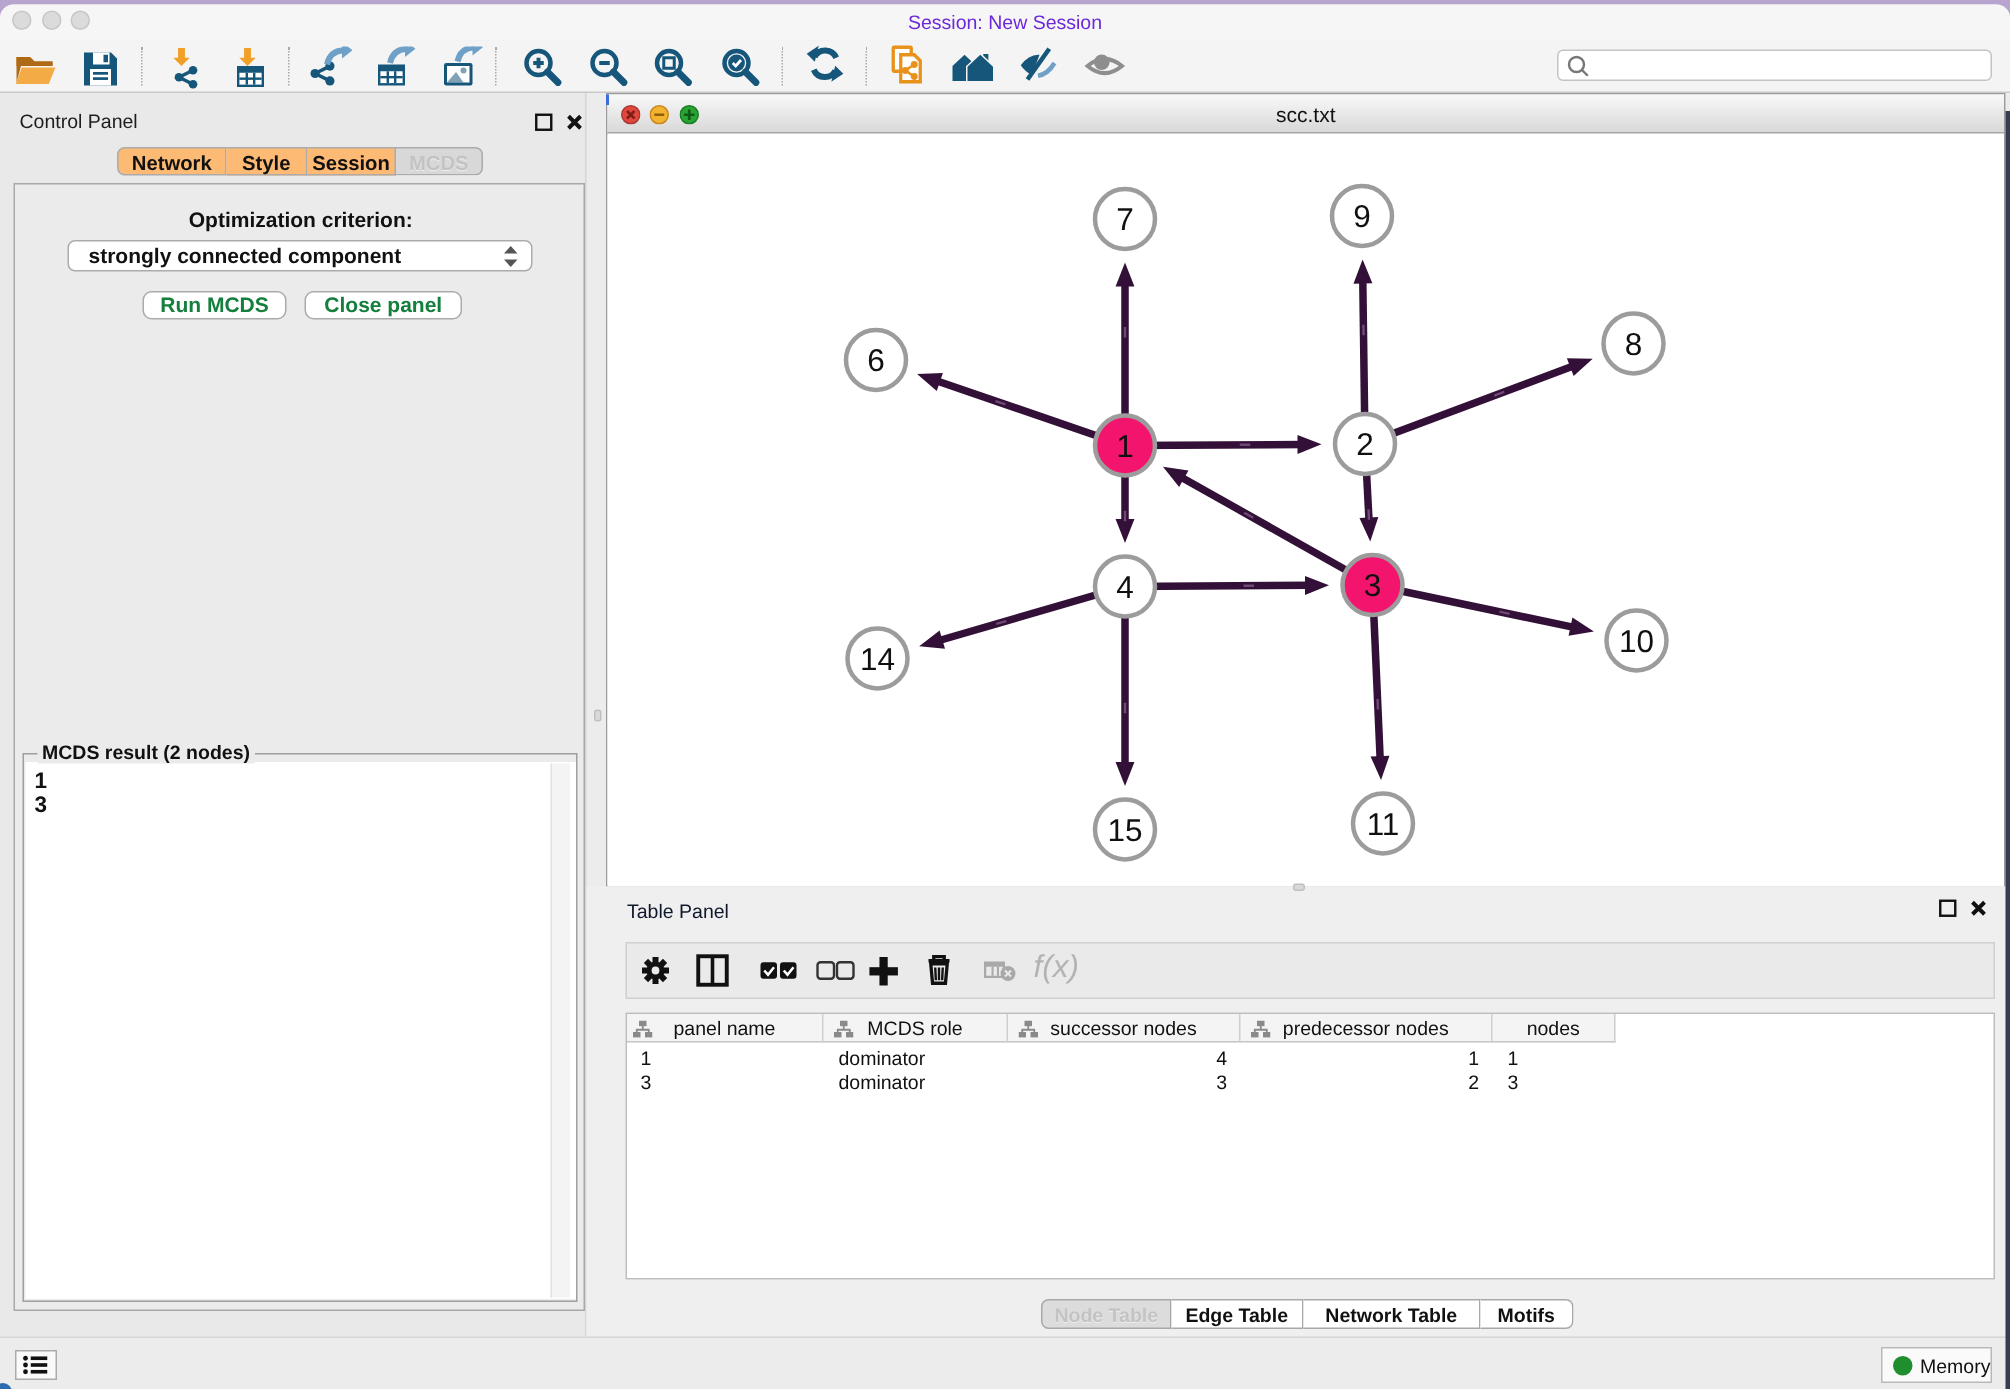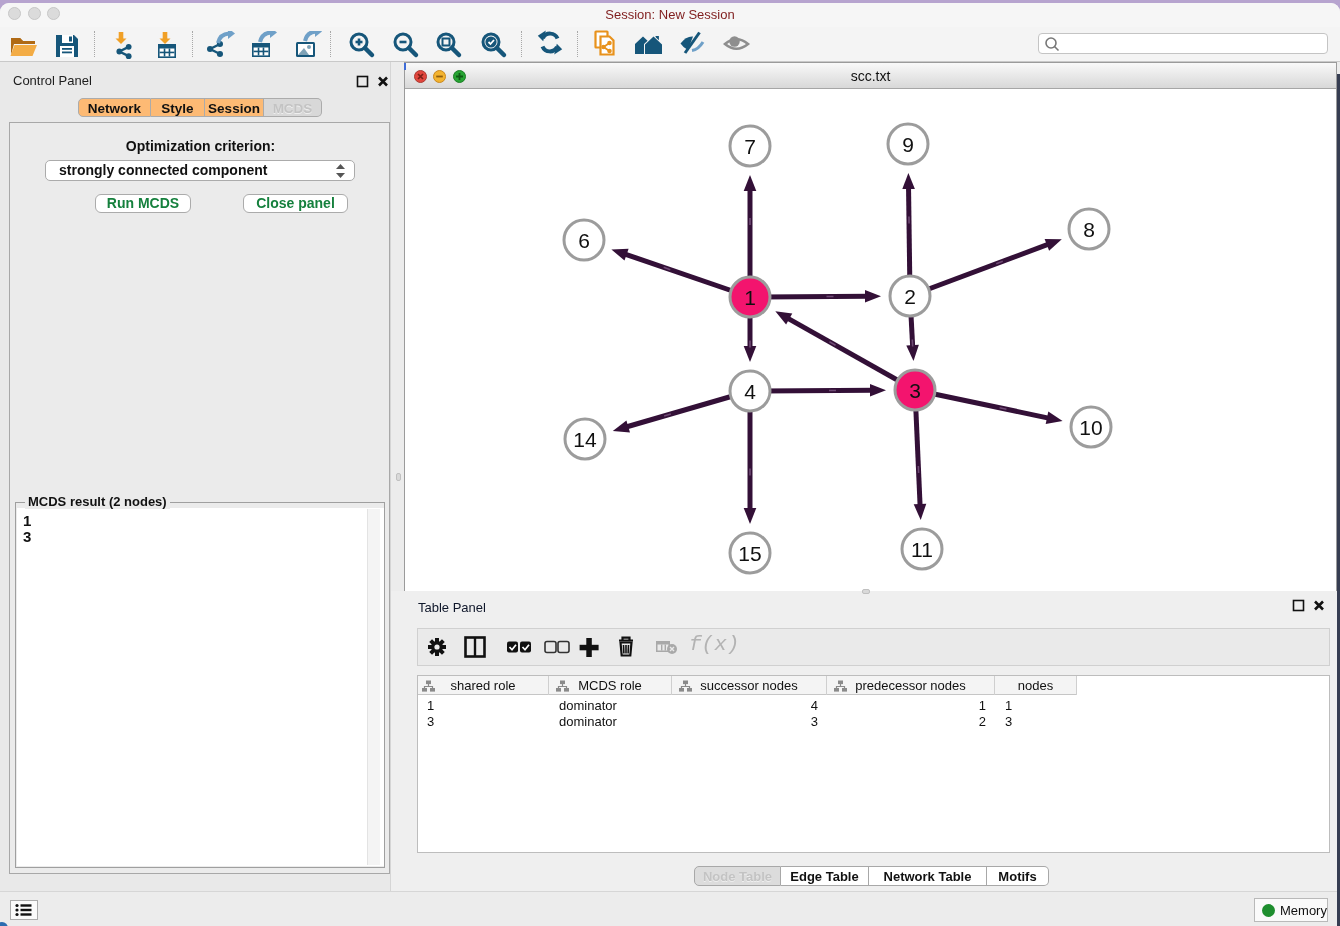--- a/index.html
+++ b/index.html
@@ -5,21 +5,21 @@
 html,body { width:1340px; height:926px; overflow:hidden; background:#B7A4CF;
   font-family:"Liberation Sans", sans-serif; }
 #win { position:absolute; left:0; top:3px; width:1340px; height:923px;
   background:#ECECEC; border-radius:9px 9px 0 0; }
 
 #titlebar { position:absolute; left:0; top:0; width:1340px; height:24px;
   background:#F6F6F6; border-radius:9px 9px 0 0; }
 .tl { position:absolute; top:3.5px; width:13px; height:13px; border-radius:50%;
   background:#DBDBDB; border:1px solid #C7C7C7; }
 #apptitle { position:absolute; top:4px; left:0; width:1340px; text-align:center;
-  font-size:13px; color:#7f1d1d; }
+  font-size:13px; color:#6d28d9; }
 
 #toolbar { position:absolute; left:0; top:24px; width:1340px; height:35px;
   background:#F4F4F4; border-bottom:1px solid #C9C9C9; }
 .tbi { position:absolute; top:0; }
 .tbsep { position:absolute; top:4px; height:26px; width:0;
   border-left:1px dotted #A8A8A8; }
 #searchbox { position:absolute; left:1038px; top:6px; width:290px; height:21px;
   background:#fff; border:1px solid #C4C4C4; border-radius:4px; }
 
 #cpanel { position:absolute; left:0; top:59px; width:391px; height:829px;
@@ -230,21 +230,21 @@
       <div class="tab" style="left:205px; width:59px; border-left:none;">Session</div>
       <div class="tab last" style="left:264px; width:58px; border-left:none; background:#D8D8D8; color:#C3C3C3; text-shadow:0 1px 0 #EFEFEF;">MCDS</div>
     </div>
     <div id="cpbody">
       <div id="optlabel">Optimization criterion:</div>
       <div id="dropdown">strongly connected component<svg width="11" height="16" style="position:absolute;right:8px;top:2px;" viewBox="0 0 11 16">
             <polygon points="5.5,1 10,6 1,6" fill="#555"></polygon>
             <polygon points="5.5,15 10,10 1,10" fill="#555"></polygon>
           </svg></div>
       <div class="btn" style="left:85px; width:96px;">Run MCDS</div>
-      <div class="btn" style="left:193px; width:105px;margin-left:40px;">Close panel</div>
+      <div class="btn" style="left:193px; width:105px;">Close panel</div>
       <div id="fieldset">
         <div class="legend">MCDS result (2 nodes)</div>
         <div id="fstext">1<br>3</div>
         <div id="fsscroll"></div>
       </div>
     </div>
   </div>
 
   <div id="netwin">
     <div id="nettitle">
@@ -368,24 +368,24 @@
           <path d="M202.5,13.5 l1.2,13 h8.6 l1.2,-13 Z" fill="none" stroke="#111" stroke-width="2.2"></path>
           <line x1="205.5" y1="16" x2="205.9" y2="24.5" stroke="#111" stroke-width="1.6"></line>
           <line x1="208" y1="16" x2="208" y2="24.5" stroke="#111" stroke-width="1.6"></line>
           <line x1="210.5" y1="16" x2="210.1" y2="24.5" stroke="#111" stroke-width="1.6"></line>
           <rect x="238" y="12" width="14" height="11" fill="#A9A9A9"></rect>
           <rect x="239.5" y="15.5" width="11" height="6" fill="#EAEAEA"></rect>
           <rect x="243" y="15.5" width="1.4" height="6" fill="#A9A9A9"></rect>
           <rect x="246.6" y="15.5" width="1.4" height="6" fill="#A9A9A9"></rect>
           <circle cx="254" cy="20" r="5" fill="#A9A9A9"></circle>
           <path d="M252,18 l4,4 M256,18 l-4,4" stroke="#EAEAEA" stroke-width="1.4"></path>
-        </svg><span style="position:absolute;left:271px;top:4px;font-family:Liberation Mono, monospace;font-style:italic;font-size:21px;color:#B3B3B3;">f(x)</span></div>
+        </svg><span style="position:absolute;left:271px;top:4px;font-family:Liberation Sans, sans-serif;font-style:italic;font-size:21px;color:#B3B3B3;">f(x)</span></div>
     <div id="ttable">
       <div id="thead">
-        <div class="th" style="left:0; width:131px;">shared role</div>
+        <div class="th" style="left:0; width:131px;">panel name</div>
         <div class="th" style="left:131px; width:123px;">MCDS role</div>
         <div class="th" style="left:254px; width:155px;">successor nodes</div>
         <div class="th" style="left:409px; width:168px;">predecessor nodes</div>
         <div class="th" style="left:577px; width:82px; border-right:1px solid #CFCFCF;">nodes</div>
         <svg class="treeic" width="13" height="12" style="left:4px;" viewBox="0 0 13 12">
             <rect x="4" y="0.5" width="5" height="3.6" fill="#8A8A8A"></rect>
             <path d="M6.5,4 v2.5 M2.5,9 v-2.5 h8 v2.5" stroke="#8A8A8A" stroke-width="1.2" fill="none"></path>
             <rect x="0" y="8" width="5" height="3.6" fill="#8A8A8A"></rect>
             <rect x="8" y="8" width="5" height="3.6" fill="#8A8A8A"></rect>
           </svg>

